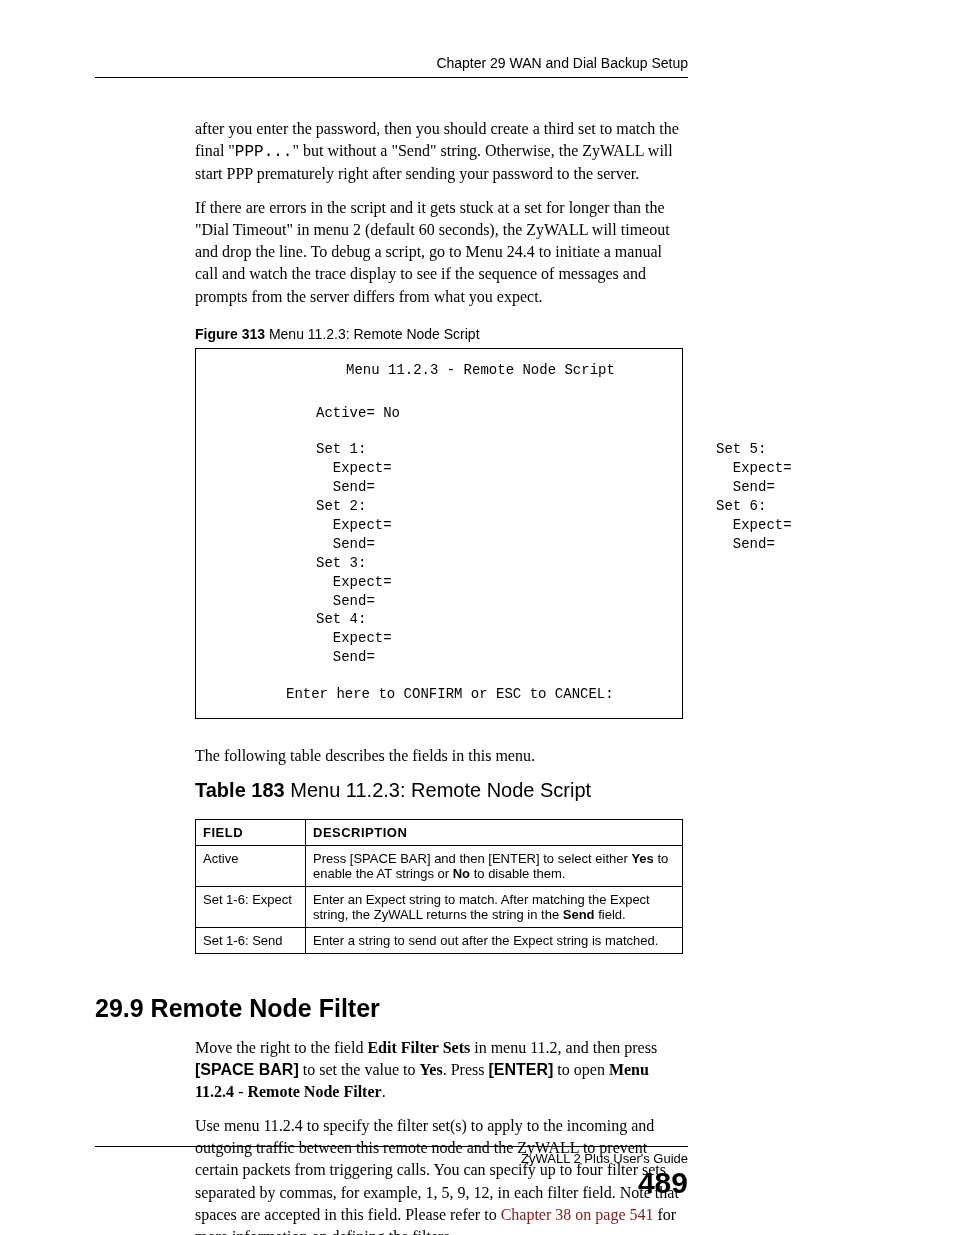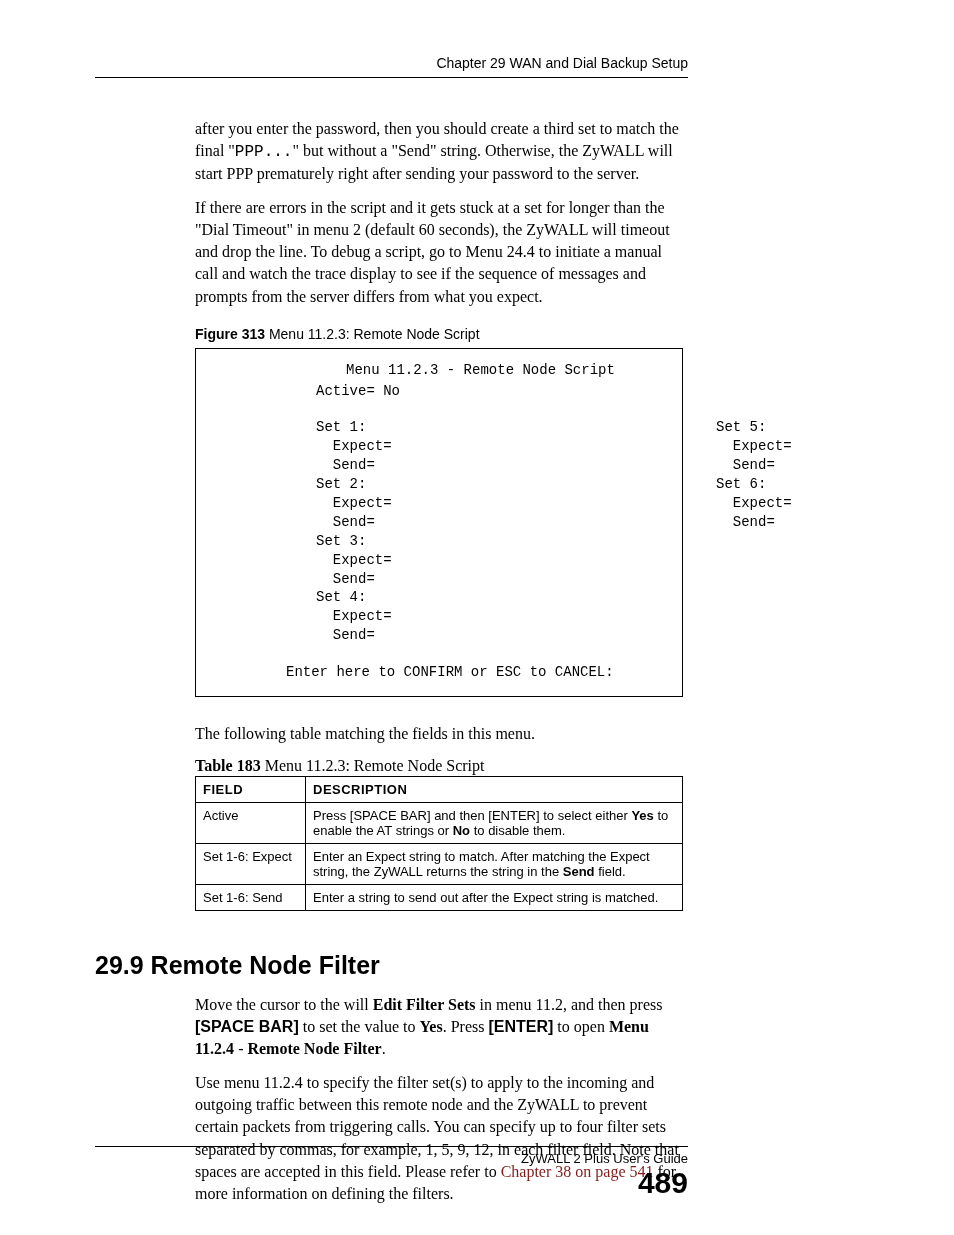--- a/index.html
+++ b/index.html
@@ -46,33 +46,33 @@
     border: 1px solid #000;
     padding: 12px 20px 14px 20px;
     font-family: "Courier New", Courier, monospace;
     font-size: 14px;
     line-height: 1.35;
     margin-bottom: 26px;
   }
   .fig-title {
     text-align: left;
     padding-left: 130px;
-    margin-bottom: 2px;
+    margin-bottom: 24px;
   }
   .fig-row { display: flex; }
   .fig-col { flex: 0 0 320px; }
   .fig-col .line, .fig-single .line { white-space: pre; }
   .fig-col { padding-left: 100px; }
   .fig-col2 { padding-left: 80px; }
   .fig-active { padding-left: 100px; margin-bottom: 18px; font-family: Liberation Mono, monospace; }
   .fig-bottom { padding-left: 70px; margin-top: 18px; }
   .tabcap {
-    font-family: Liberation Serif, serif;
-    font-size: 16px;
-    margin: 6px 0 1px 0;
+    font-family: Liberation Sans, sans-serif;
+    font-size: 20px;
+    margin: 6px 0 17px 0;
   }
   table.doc {
     border-collapse: collapse;
     width: 100%;
     font-family: Arial, Helvetica, sans-serif;
     font-size: 13px;
   }
   table.doc th, table.doc td {
     border: 1px solid #000;
     padding: 5px 7px;
@@ -156,21 +156,21 @@
           <div class="line">  Expect=</div>
           <div class="line">  Send=</div>
           <div class="line">Set 6:</div>
           <div class="line">  Expect=</div>
           <div class="line">  Send=</div>
         </div>
       </div>
       <div class="fig-bottom line">Enter here to CONFIRM or ESC to CANCEL:</div>
     </div>
 
-    <p>The following table matching the fields in this menu.</p>
+    <p>The following table describes the fields in this menu.</p>
 
     <div class="tabcap">
       <b>Table 183</b><span>   Menu 11.2.3: Remote Node Script</span>
     </div>
 
     <table class="doc">
       <thead>
         <tr>
           <th style="width:95px">FIELD</th>
           <th>DESCRIPTION</th>
@@ -194,21 +194,21 @@
           <td>
             <span>Enter a string to send out after the Expect string is matched.</span>
           </td>
         </tr>
       </tbody>
     </table>
 
     <h2 class="section">29.9  Remote Node Filter</h2>
 
     <p>
-      <span>Move the cursor to the will </span><b>Edit Filter Sets</b><span> in menu 11.2, and then press </span><span class="key">[SPACE BAR]</span><span> to set the value to </span><b>Yes</b><span>. Press </span><span class="key">[ENTER]</span><span> to open </span><b>Menu 11.2.4</b><span> - </span><b>Remote Node Filter</b><span>.</span>
+      <span>Move the right to the field </span><b>Edit Filter Sets</b><span> in menu 11.2, and then press </span><span class="key">[SPACE BAR]</span><span> to set the value to </span><b>Yes</b><span>. Press </span><span class="key">[ENTER]</span><span> to open </span><b>Menu 11.2.4</b><span> - </span><b>Remote Node Filter</b><span>.</span>
     </p>
 
     <p>
       <span>Use menu 11.2.4 to specify the filter set(s) to apply to the incoming and outgoing traffic between this remote node and the ZyWALL to prevent certain packets from triggering calls. You can specify up to four filter sets separated by commas, for example, 1, 5, 9, 12, in each filter field. Note that spaces are accepted in this field. Please refer to </span><a href="#" class="xref">Chapter 38 on page 541</a><span> for more information on defining the filters.</span>
     </p>
 
   </div>
 
   <div class="footer">
     <div class="footer-left">ZyWALL 2 Plus User's Guide</div>

